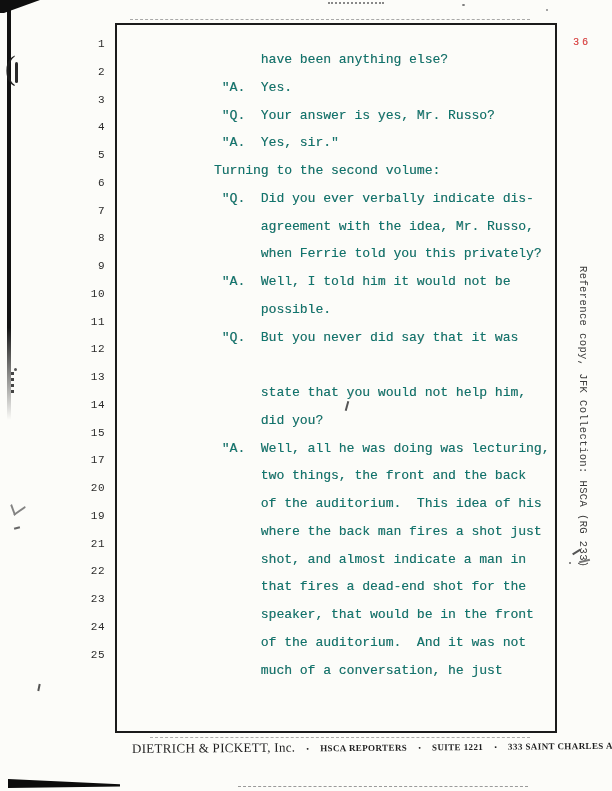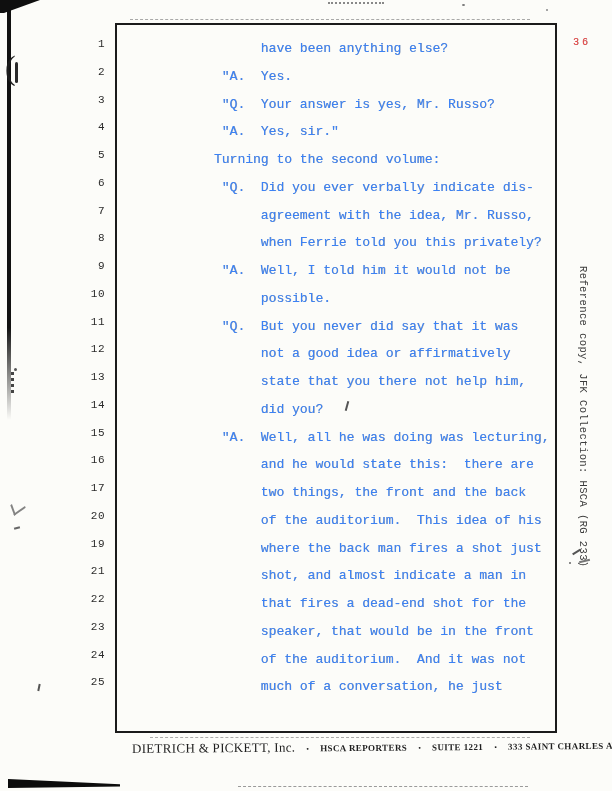--- a/index.html
+++ b/index.html
@@ -23,23 +23,23 @@
 
   
   .lines { position:absolute; left:0; top:31px; width:557px; }
   .trow { position:relative; height:27.75px; }
   .lnum {
     position:absolute; left:0; top:0; width:105px;
     text-align:right; font-size:11px; line-height:27.75px;
     color:#2b2b2b; letter-spacing:0.5px;
   }
   .ltext {
-    position:absolute; left:214px; top:4px;
+    position:absolute; left:214px; top:15px;
     font-size:13px; line-height:27.75px; white-space:pre;
-    color:#3b82f6; text-shadow:0.3px 0 0 rgba(0,0,0,0.35);
+    color:#0f766e; text-shadow:0.3px 0 0 rgba(0,0,0,0.35);
   }
 
   .page-number {
     position:absolute; left:573px; top:37px;
     font-size:10px; letter-spacing:3px; color:#ef4444;
     text-shadow:0.3px 0 0 rgba(0,0,0,0.4);
   }
 
   
   .stamp {
@@ -176,37 +176,32 @@
       <div class="trow">
         <span class="lnum">10</span>
         <span class="ltext">      possible.</span>
       </div>
       <div class="trow">
         <span class="lnum">11</span>
         <span class="ltext"> "Q.  But you never did say that it was</span>
       </div>
       <div class="trow">
         <span class="lnum">12</span>
-        <span class="ltext">      not a good idea or affirmatively</span>
       </div>
       <div class="trow">
         <span class="lnum">13</span>
-        <span class="ltext">      state that you there not help him,</span>
+        <span class="ltext">      state that you would not help him,</span>
       </div>
       <div class="trow">
         <span class="lnum">14</span>
         <span class="ltext">      did you?</span>
       </div>
       <div class="trow">
         <span class="lnum">15</span>
         <span class="ltext"> "A.  Well, all he was doing was lecturing,</span>
-      </div>
-      <div class="trow">
-        <span class="lnum">16</span>
-        <span class="ltext">      and he would state this:  there are</span>
       </div>
       <div class="trow">
         <span class="lnum">17</span>
         <span class="ltext">      two things, the front and the back</span>
       </div>
       <div class="trow">
         <span class="lnum">20</span>
         <span class="ltext">      of the auditorium.  This idea of his</span>
       </div>
       <div class="trow">

